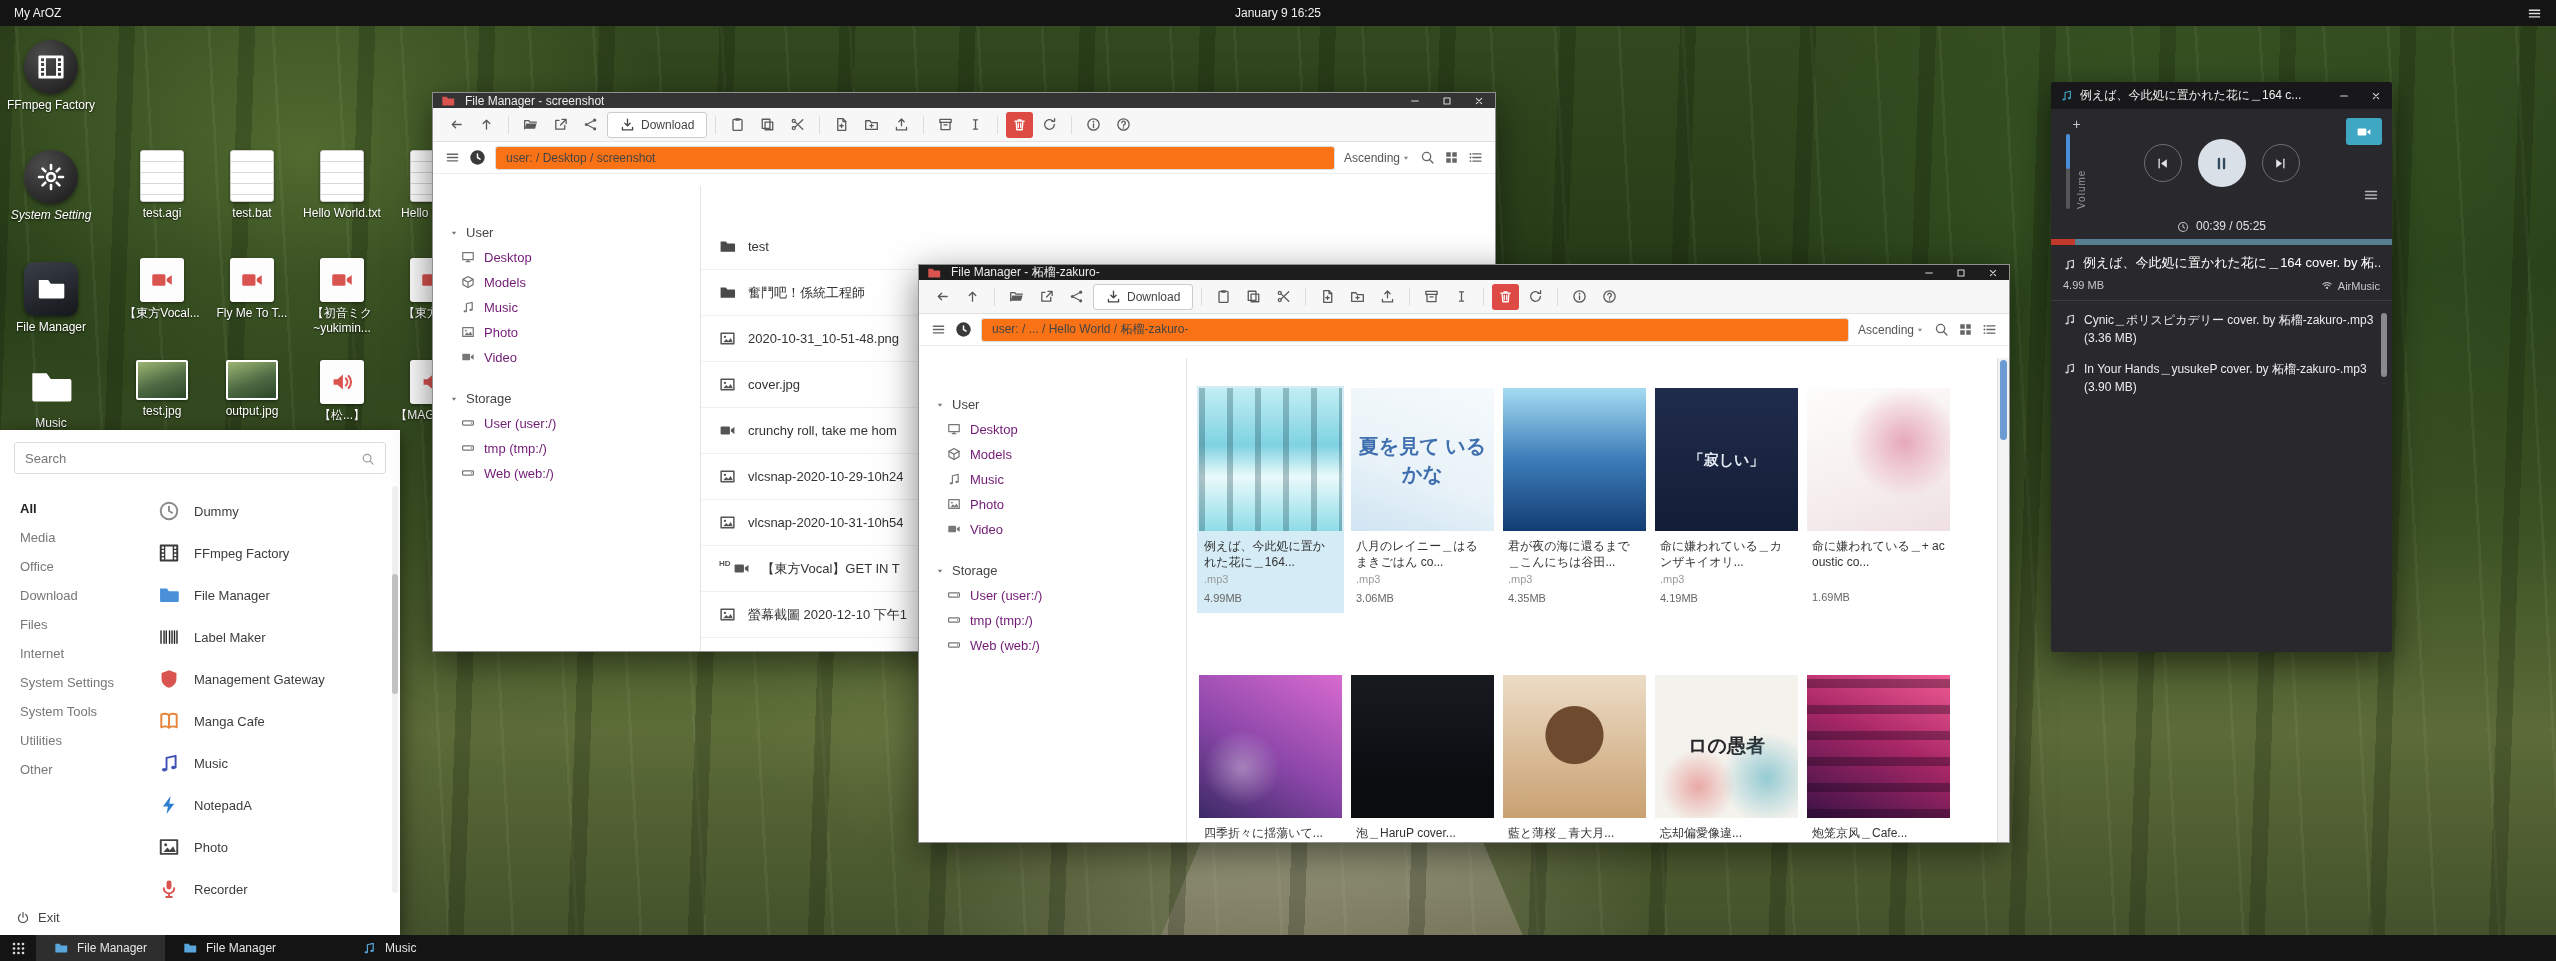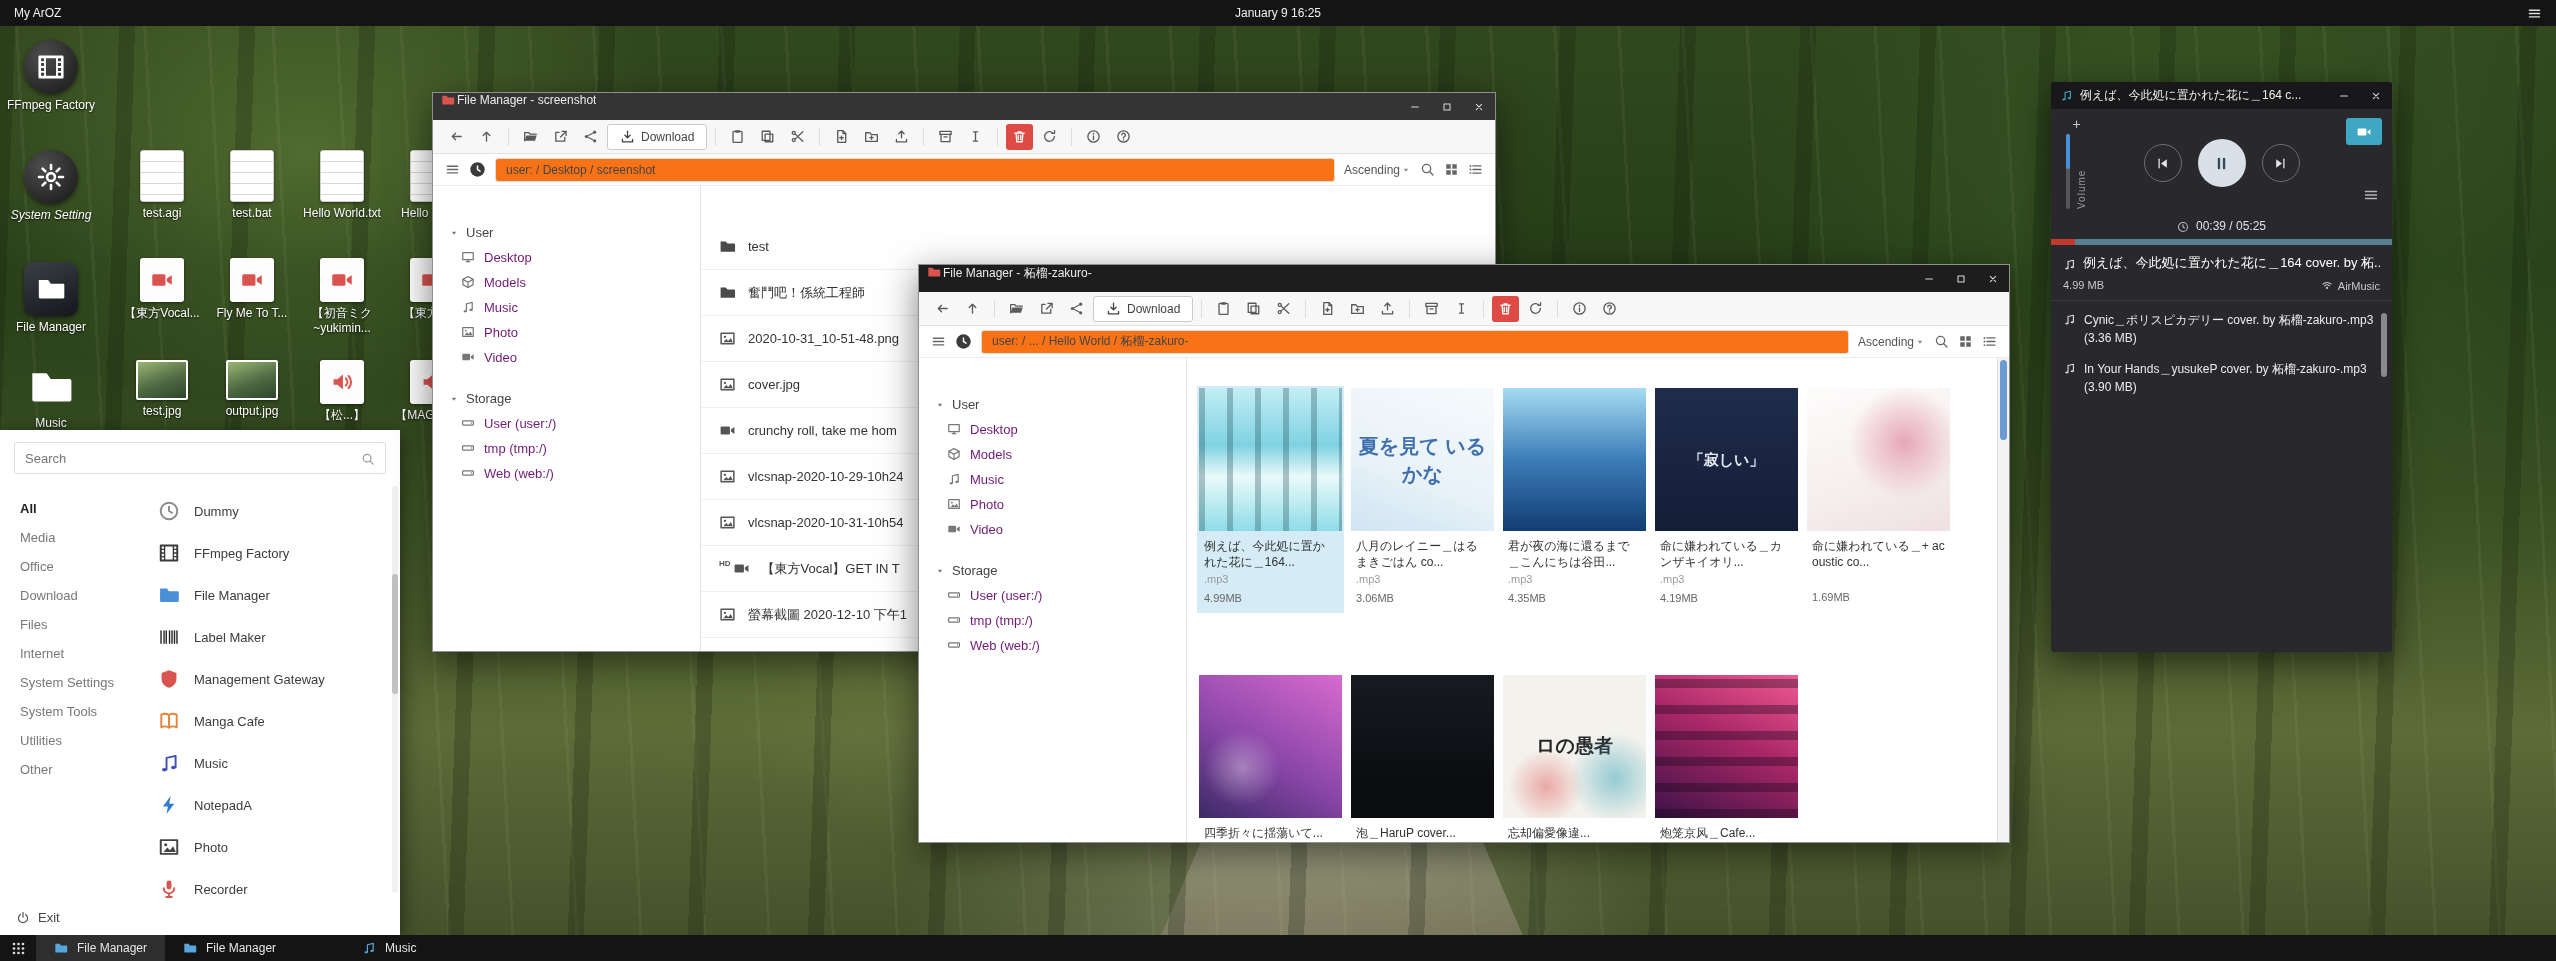--- a/index.html
+++ b/index.html
@@ -69,21 +69,21 @@
 .sm-app-label{font-size:13px;color:#3c3c3c}
 .sm-scroll{position:absolute;right:2px;top:6px;bottom:6px;width:6px;background:#f1f1f1;border-radius:3px}
 .sm-thumb{position:absolute;top:88px;left:0;right:0;height:120px;background:#c2c2c2;border-radius:3px}
 .sm-exit{height:36px;display:flex;align-items:center;gap:8px;padding:0 16px;font-size:13px;color:#444;cursor:pointer}
 .sm-exit .ic{width:14px;height:14px;color:#555}
 
 
 .window{position:absolute;background:#fff;border:1px solid #8f8f8f;box-shadow:0 10px 34px rgba(0,0,0,.5)}
 .win1{left:432px;top:92px;width:1064px;height:560px;z-index:10}
 .win2{left:918px;top:264px;width:1092px;height:579px;z-index:20}
-.titlebar{height:27px;display:flex;align-items:flex-start;gap:2px;padding-left:8px;color:#ececec;font-size:12px}
+.titlebar{height:15px;display:flex;align-items:center;gap:10px;padding-left:8px;color:#ececec;font-size:12px}
 .win1 .titlebar{background:var(--titlebar-bg,#343434)}
 .win2 .titlebar{background:var(--titlebar-focus-bg,#1d1d1d)}
 .title-ic{color:#d9534f;display:flex}
 .title-ic .ic{width:14px;height:14px}
 .title-text{white-space:nowrap;overflow:hidden;text-overflow:ellipsis}
 .win-controls{margin-left:auto;display:flex;height:100%}
 .win-btn{width:32px;height:100%;display:flex;align-items:center;justify-content:center;color:#d8d8d8;cursor:pointer}
 .win-btn .ic{width:12px;height:12px}
 .toolbar{height:34px;background:var(--toolbar-bg,#f7f7f8);border-bottom:1px solid #e1e1e1;display:flex;align-items:center;padding:0 10px;gap:3px}
 .tb-btn{border:none;background:transparent;min-width:27px;height:26px;display:flex;align-items:center;justify-content:center;
@@ -1348,20 +1348,25 @@
             <div class="tile-art art-purple-duo"></div>
             <div class="tile-name">四季折々に揺蕩いて...</div>
             <div class="tile-ext"></div>
           </div>
           <div class="tile">
             <div class="tile-art art-dark"></div>
             <div class="tile-name">泡＿HaruP cover...</div>
             <div class="tile-ext"></div>
           </div>
           <div class="tile">
+            <div class="tile-art art-portrait"></div>
+            <div class="tile-name">藍と薄桜＿青大月...</div>
+            <div class="tile-ext"></div>
+          </div>
+          <div class="tile">
             <div class="tile-art art-white-fool">
               <span class="art-text">ロの愚者</span>
             </div>
             <div class="tile-name">忘却偏愛像違...</div>
             <div class="tile-ext"></div>
           </div>
           <div class="tile">
             <div class="tile-art art-pink-city"></div>
             <div class="tile-name">炮笼京风＿Cafe...</div>
             <div class="tile-ext"></div>

